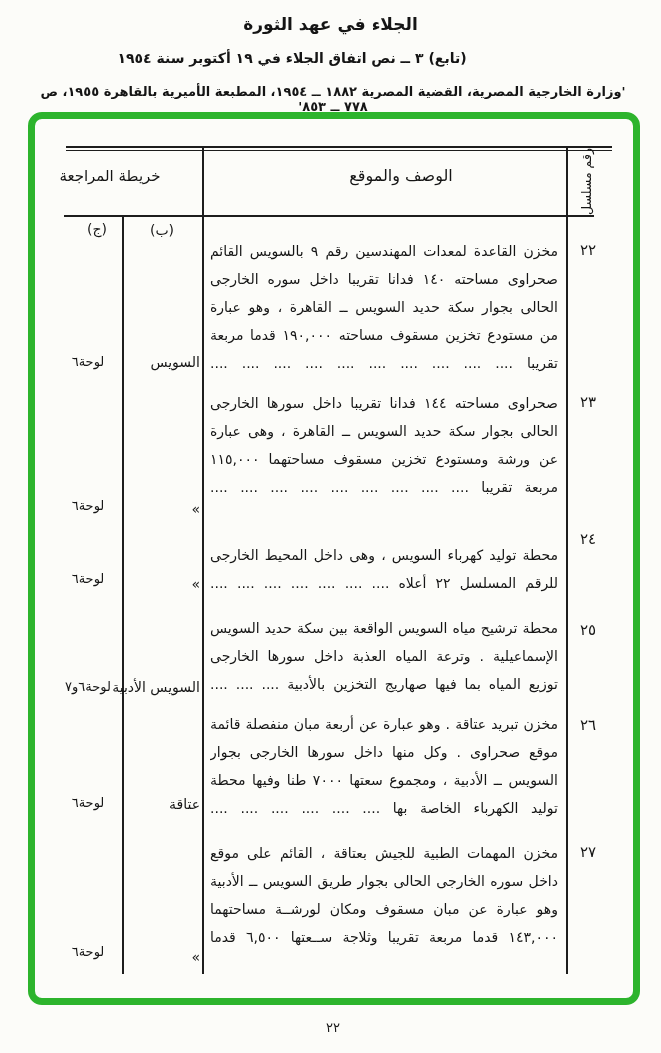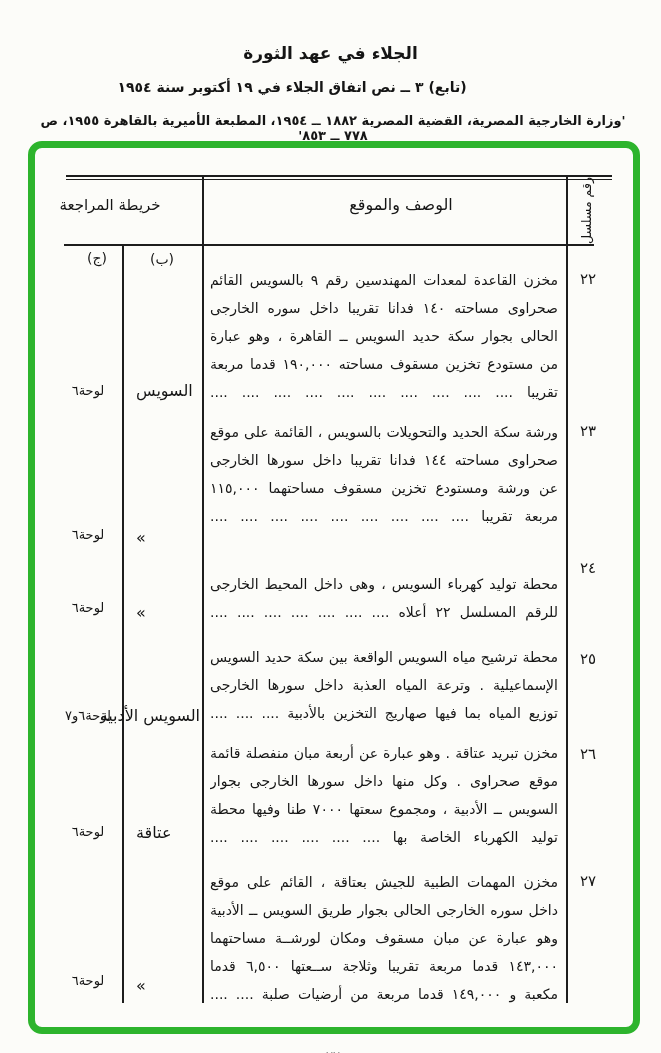--- a/index.html
+++ b/index.html
@@ -5,21 +5,21 @@
   * { margin:0; padding:0; box-sizing:border-box; }
   html,body { width:661px; height:1053px; }
   body {
     position:relative;
     background:#fcfcf9;
     font-family:"DejaVu Sans", sans-serif;
     color:#151515;
     direction:rtl;
     overflow:hidden;
   }
-  .abs { position:absolute;margin-top:29px; }
+  .abs { position:absolute; }
   .ctr { text-align:center; }
 
   
   .doc-title   { left:0; width:661px; top:14px;  font-size:17px;   font-weight:bold; }
   .doc-sub     { left:0; width:584px; top:50px;  font-size:14px; font-weight:bold; }
   .doc-source  { left:30px; width:606px; top:84px; font-size:13px; font-weight:bold; letter-spacing:.2px; }
 
   
   .frame {
     left:28px; top:112px; width:612px; height:893px;
@@ -45,21 +45,21 @@
   .sub-b { left:122px; top:222px; width:80px; font-size:14px; }
   .sub-j { left:56px;  top:221px; width:82px; font-size:14px; }
 
   
   .serial-cell { left:564px; width:48px; font-size:15px; letter-spacing:2px; text-align:center; }
   .desc-block  { left:210px; width:348px; }
   .dline {
     font-size:14px; height:28px; line-height:28px; overflow:hidden;
     text-align:justify; text-align-last:justify;
   }
-  .cell-b { left:124px; width:76px; font-size:16px;  text-align:left; white-space:nowrap; line-height:20px;padding-left:12px; }
+  .cell-b { left:124px; width:76px; font-size:14px;  text-align:right; white-space:nowrap; line-height:20px;padding-left:12px; }
   .cell-j { left:48px;  width:80px; font-size:13px;  text-align:center; white-space:nowrap; line-height:20px; }
 
   .page-num { left:5px; width:656px; top:1020px; font-size:13px; letter-spacing:2px; }
 </style>
 </head>
 <body>
 
 <div class="abs ctr doc-title">الجلاء في عهد الثورة</div>
 <div class="abs ctr doc-sub">(تابع) ٣ ــ نص اتفاق الجلاء في ١٩ أكتوبر سنة ١٩٥٤</div>
 <div class="abs ctr doc-source">'وزارة الخارجية المصرية، القضية المصرية ١٨٨٢ ــ ١٩٥٤، المطبعة الأميرية بالقاهرة ١٩٥٥، ص ٧٧٨ ــ ٨٥٣'</div>
@@ -87,22 +87,22 @@
   <div class="dline">صحراوى مساحته ١٤٠ فدانا تقريبا داخل سوره الخارجى</div>
   <div class="dline">الحالى بجوار سكة حديد السويس ــ القاهرة ، وهو عبارة</div>
   <div class="dline">من مستودع تخزين مسقوف مساحته ١٩٠,٠٠٠ قدما مربعة</div>
   <div class="dline">تقريبا .... .... .... .... .... .... .... .... .... ....</div>
 </div>
 <div class="abs cell-b" style="top:352px">السويس</div>
 <div class="abs cell-j" style="top:352px">لوحة٦</div>
 
 <div class="abs serial-cell" style="top:393px">٢٣</div>
 <div class="abs desc-block" style="top:389px">
-  <div class="dline">ورشة سكة الحديد والتحويلات بالسويس ، القائمة على موقع</div>
   <div class="dline">صحراوى مساحته ١٤٤ فدانا تقريبا داخل سورها الخارجى</div>
+  <div class="dline">الحالى بجوار سكة حديد السويس ــ القاهرة ، وهى عبارة</div>
   <div class="dline">عن ورشة ومستودع تخزين مسقوف مساحتهما ١١٥,٠٠٠ قدما</div>
   <div class="dline">مربعة تقريبا .... .... .... .... .... .... .... .... ....</div>
 </div>
 <div class="abs cell-b" style="top:499px">»</div>
 <div class="abs cell-j" style="top:496px">لوحة٦</div>
 
 <div class="abs serial-cell" style="top:530px">٢٤</div>
 <div class="abs desc-block" style="top:541px">
   <div class="dline">محطة توليد كهرباء السويس ، وهى داخل المحيط الخارجى</div>
   <div class="dline">للرقم المسلسل ٢٢ أعلاه .... .... .... .... .... .... ....</div>
@@ -128,18 +128,17 @@
 </div>
 <div class="abs cell-b" style="top:794px">عتاقة</div>
 <div class="abs cell-j" style="top:793px">لوحة٦</div>
 
 <div class="abs serial-cell" style="top:843px">٢٧</div>
 <div class="abs desc-block" style="top:839px">
   <div class="dline">مخزن المهمات الطبية للجيش بعتاقة ، القائم على موقع صحراوى</div>
   <div class="dline">داخل سوره الخارجى الحالى بجوار طريق السويس ــ الأدبية</div>
   <div class="dline">وهو عبارة عن مبان مسقوف ومكان لورشــة مساحتهما</div>
   <div class="dline">١٤٣,٠٠٠ قدما مربعة تقريبا وثلاجة ســعتها ٦,٥٠٠ قدما</div>
-  <div class="dline">مكعبة و ١٤٩,٠٠٠ قدما مربعة من أرضيات صلبة .... ....</div>
 </div>
 <div class="abs cell-b" style="top:947px">»</div>
 <div class="abs cell-j" style="top:942px">لوحة٦</div>
 
 <div class="abs ctr page-num">٢٢</div>
 
 </body></html>

